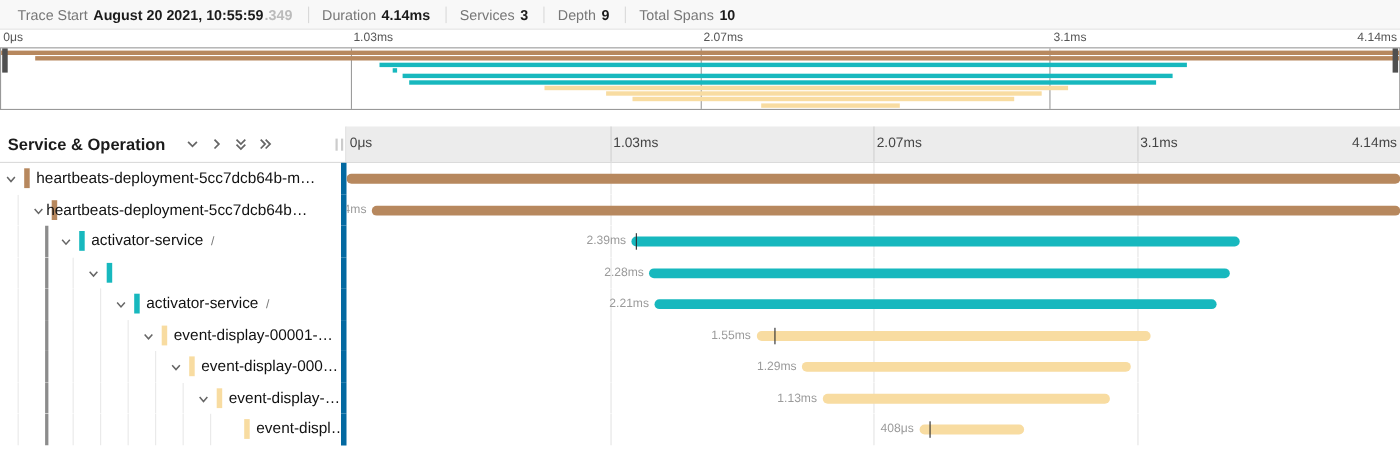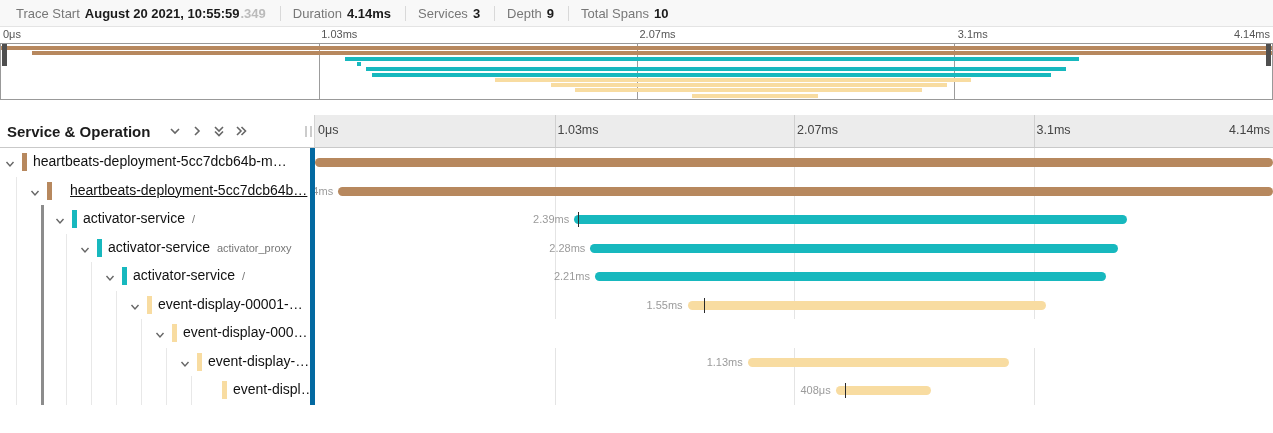--- a/index.html
+++ b/index.html
@@ -164,21 +164,21 @@
         <div class="bar" style="left: 0px; width: 958px; background: rgb(183, 136, 94);"></div>
       </div>
     </div>
     <div class="row">
       <div class="row-left">
         <div class="guide" style="left: 16px;"></div>
         <div class="chev" style="left: 29px;"><svg width="12" height="12" viewBox="0 0 12 12">
             <polyline points="2.5,4 6,8 9.5,4" fill="none" stroke="#666" stroke-width="1.4"></polyline>
           </svg></div>
         <div class="chip" style="left: 47px; background: rgb(183, 136, 94);"></div>
-        <div class="svc" style="left: 70px; text-decoration: underline;">heartbeats-deployment-5cc7dcb64b…</div>
+        <div class="svc" style="left: 42px;">heartbeats-deployment-5cc7dcb64b…</div>
       </div>
       <div class="row-right">
         <div class="vgrid" style="left: 25%;"></div>
         <div class="vgrid" style="left: 50%;"></div>
         <div class="vgrid" style="left: 75%;"></div>
         <div class="bar" style="left: 23.1401px; width: 934.86px; background: rgb(183, 136, 94);"></div>
         <div class="dur" style="right: 939.86px;">4ms</div>
       </div>
     </div>
     <div class="row">
@@ -202,21 +202,20 @@
     </div>
     <div class="row">
       <div class="row-left">
         <div class="guide" style="left: 16px;"></div>
         <div class="guide dark" style="left: 41px;"></div>
         <div class="guide" style="left: 66px;"></div>
         <div class="chev" style="left: 79px;"><svg width="12" height="12" viewBox="0 0 12 12">
             <polyline points="2.5,4 6,8 9.5,4" fill="none" stroke="#666" stroke-width="1.4"></polyline>
           </svg></div>
         <div class="chip" style="left: 97px; background: rgb(23, 184, 190);"></div>
-        <div class="svc" style="left: 108px;">activator-service<span class="op">activator_proxy</span></div>
       </div>
       <div class="row-right">
         <div class="vgrid" style="left: 25%;"></div>
         <div class="vgrid" style="left: 50%;"></div>
         <div class="vgrid" style="left: 75%;"></div>
         <div class="bar" style="left: 275.367px; width: 527.594px; background: rgb(23, 184, 190);"></div>
         <div class="dur" style="right: 687.633px;">2.28ms</div>
       </div>
     </div>
     <div class="row">
@@ -267,20 +266,27 @@
         <div class="guide dark" style="left: 41px;"></div>
         <div class="guide" style="left: 66px;"></div>
         <div class="guide" style="left: 91px;"></div>
         <div class="guide" style="left: 116px;"></div>
         <div class="guide" style="left: 141px;"></div>
         <div class="chev" style="left: 154px;"><svg width="12" height="12" viewBox="0 0 12 12">
             <polyline points="2.5,4 6,8 9.5,4" fill="none" stroke="#666" stroke-width="1.4"></polyline>
           </svg></div>
         <div class="chip" style="left: 172px; background: rgb(248, 220, 161);"></div>
         <div class="svc" style="left: 183px; text-align: center;">event-display-000…</div>
+      </div>
+      <div class="row-right">
+        <div class="vgrid" style="left: 25%;"></div>
+        <div class="vgrid" style="left: 50%;"></div>
+        <div class="vgrid" style="left: 75%;"></div>
+        <div class="bar" style="left: 414.208px; width: 298.507px; background: rgb(248, 220, 161);"></div>
+        <div class="dur" style="right: 548.792px;">1.29ms</div>
       </div>
     </div>
     <div class="row">
       <div class="row-left">
         <div class="guide" style="left: 16px;"></div>
         <div class="guide dark" style="left: 41px;"></div>
         <div class="guide" style="left: 66px;"></div>
         <div class="guide" style="left: 91px;"></div>
         <div class="guide" style="left: 116px;"></div>
         <div class="guide" style="left: 141px;"></div>

